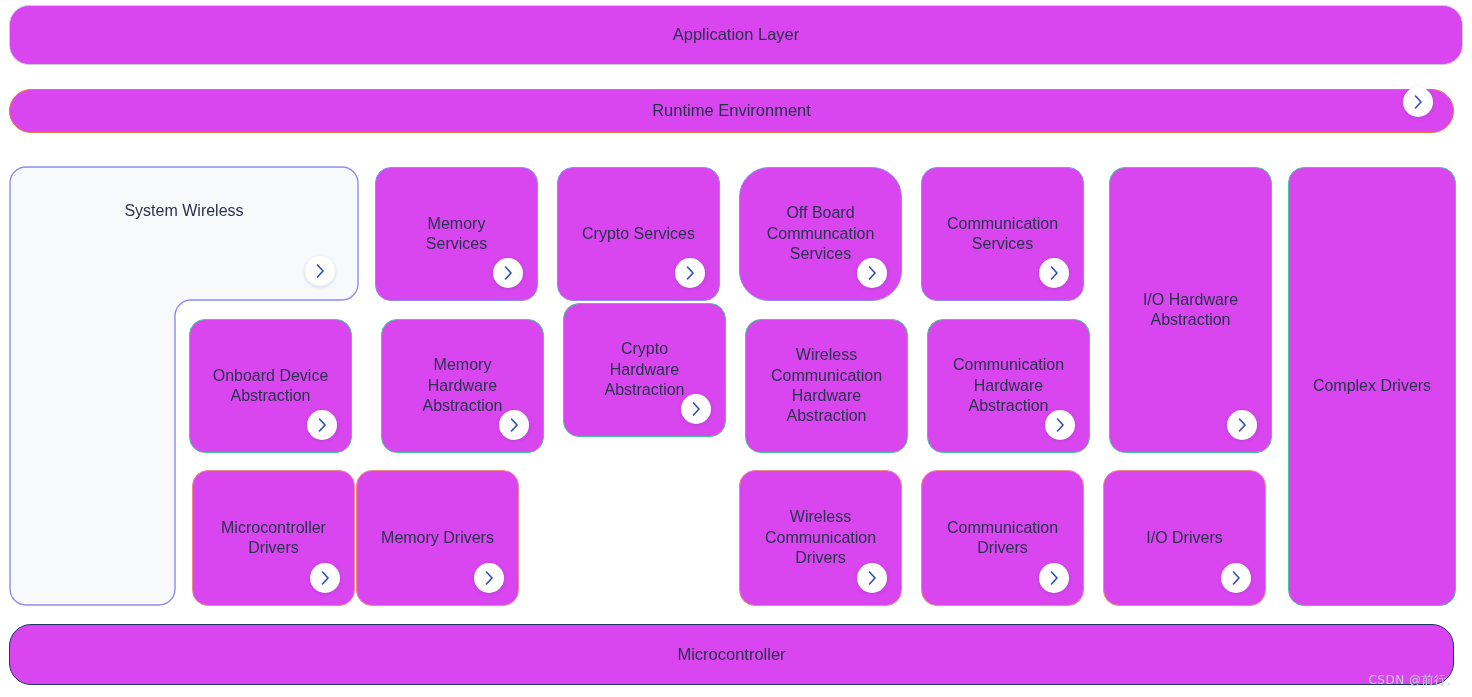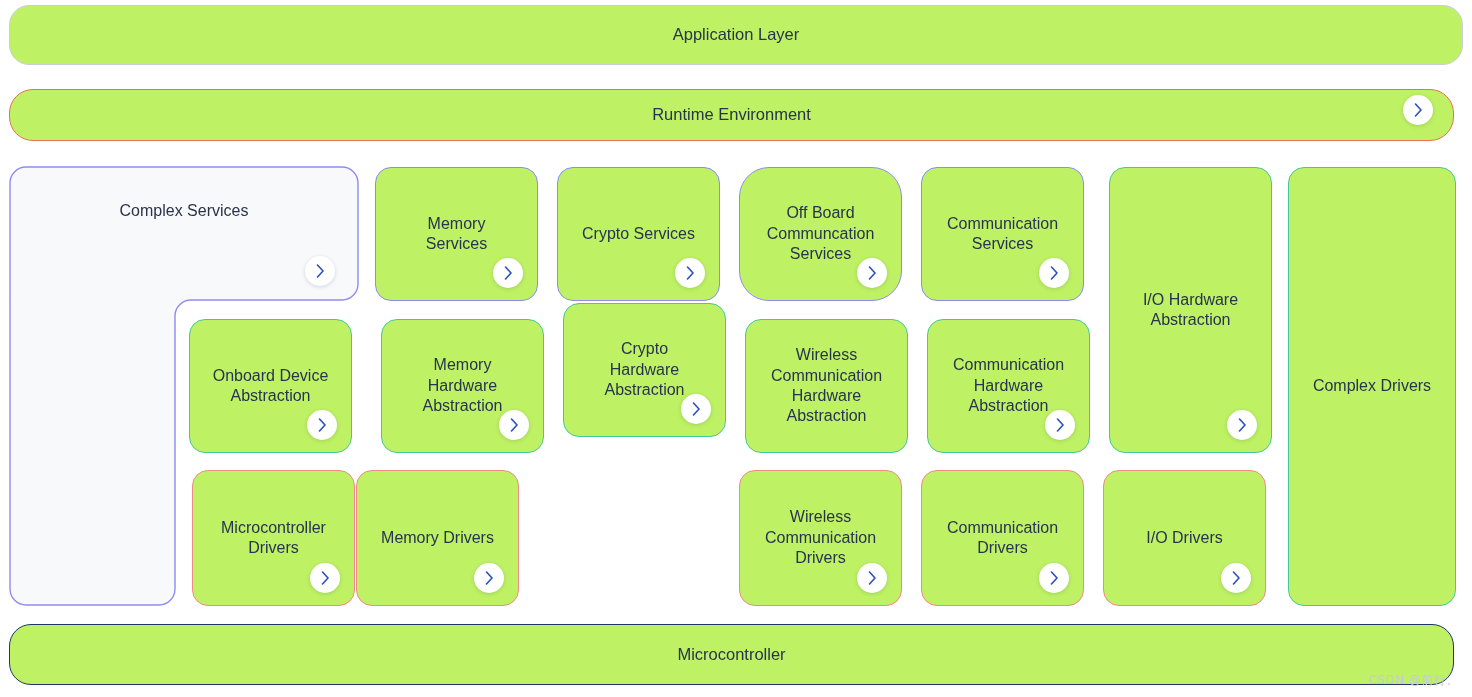--- a/index.html
+++ b/index.html
@@ -7,21 +7,21 @@
     width: 1472px; height: 697px;
     background: #ffffff;
     font-family: "Liberation Sans", "DejaVu Sans", sans-serif;
     overflow: hidden;
   }
   #stage { position: relative; width: 1472px; height: 697px; }
 
   
   .box {
     position: absolute;
-    background: #bef264;
+    background: #d946ef;
     border: 1.4px solid #c9cde0;
     border-radius: 16px;
     display: flex;
     align-items: center;
     justify-content: center;
     color: #28334d;
   }
   .box .label {
     text-align: center;
     line-height: 1.28;
@@ -29,21 +29,21 @@
     color: #28334d;
     white-space: pre-line;
     padding: 0 10px;
   }
 
   
   .banner { border-radius: 22px; }
   .banner .label { font-size: 16.5px; }
   #application-layer { left: 9px;  top: 5px;   width: 1454px; height: 60px;
                        border-color: #c9cde0; border-radius: 20px; }
-  #runtime-environment { left: 9px; top: 89px; width: 1445px; height: 52px;
+  #runtime-environment { left: 9px; top: 89px; width: 1445px; height: 44px;
                        border-color: #e8724a; border-radius: 24px; }
   #microcontroller { left: 9px; top: 624px; width: 1445px; height: 61px;
                        border-color: #1f3566; border-radius: 22px; }
 
   
   .c-services   { border-color: #8e8cf0; }
   .c-abstract   { border-color: #45c99a; margin-left: 6px; }
   .c-drivers    { border-color: #f08a86; }
 
   
@@ -112,21 +112,21 @@
       </svg>
     </span>
   </div>
 
   <div id="system-services">
     <svg class="lshape" width="350" height="440" viewBox="0 0 350 440">
       <path d="M 17 1 H 333 A 16 16 0 0 1 349 17 V 118 A 16 16 0 0 1 333 134
                H 182 A 16 16 0 0 0 166 150 V 423 A 16 16 0 0 1 150 439
                H 17 A 16 16 0 0 1 1 423 V 17 A 16 16 0 0 1 17 1 Z" fill="#f8f9fb" stroke="#8e8cf0" stroke-width="1.4"></path>
     </svg>
-    <div class="ls-label">Complex Services</div>
+    <div class="ls-label">System Wireless</div>
     <span class="chev">
       <svg width="9" height="14" viewBox="0 0 9 14" fill="none">
         <path d="M1.5 1 L7 7 L1.5 13" stroke="#2b4fc2" stroke-width="1.6" stroke-linecap="round" stroke-linejoin="round"></path>
       </svg>
     </span>
   </div>
 
   <div class="box c-services" style="left:375px;top:167px;width:163px;height:134px;">
     <span class="label">Memory
 Services</span>

